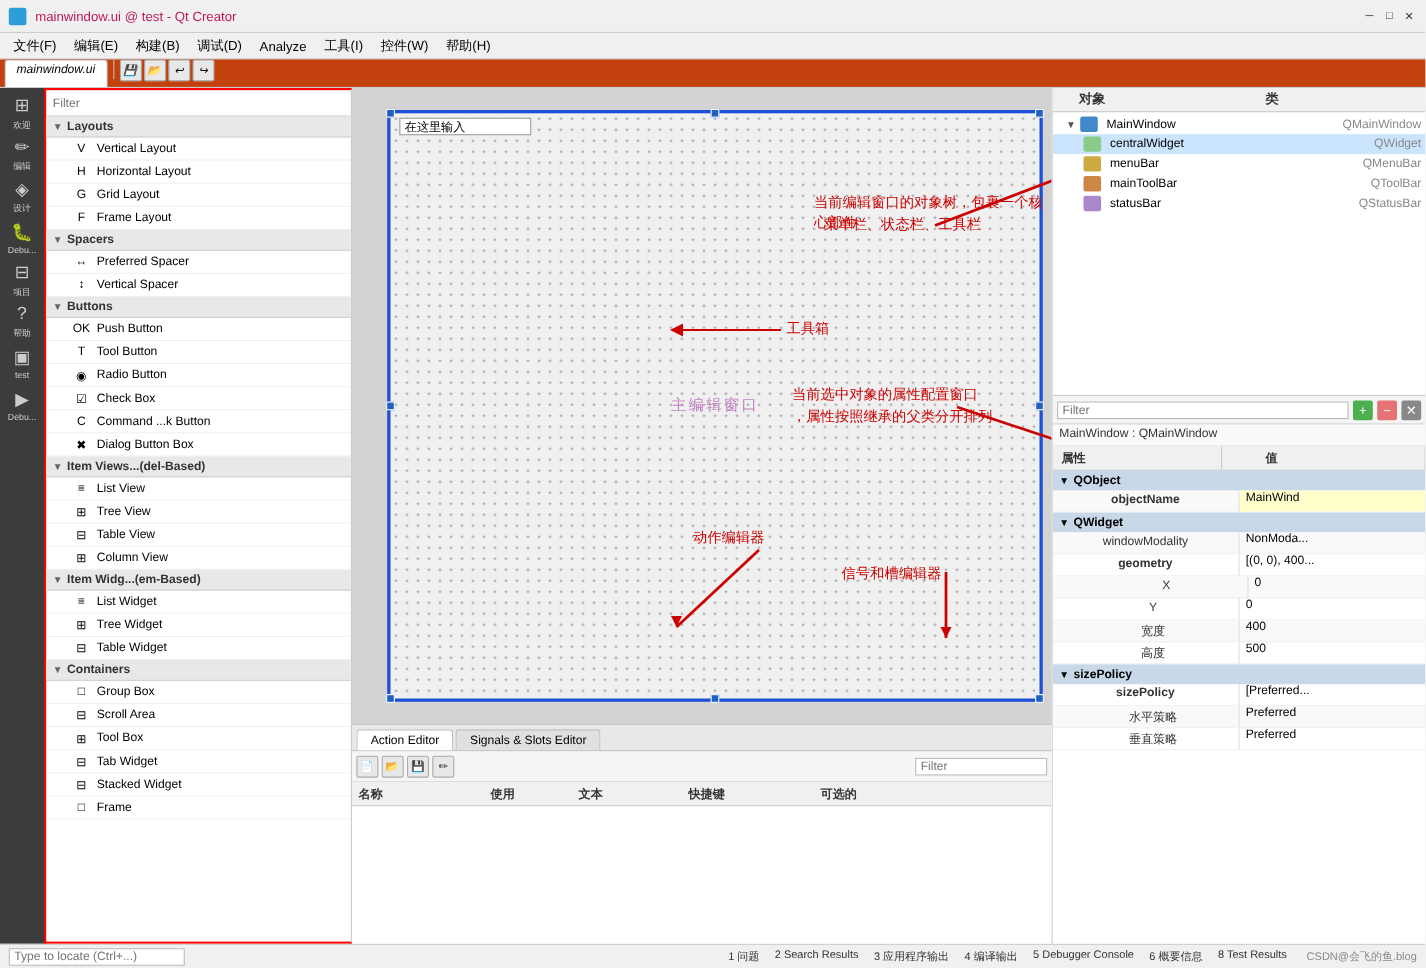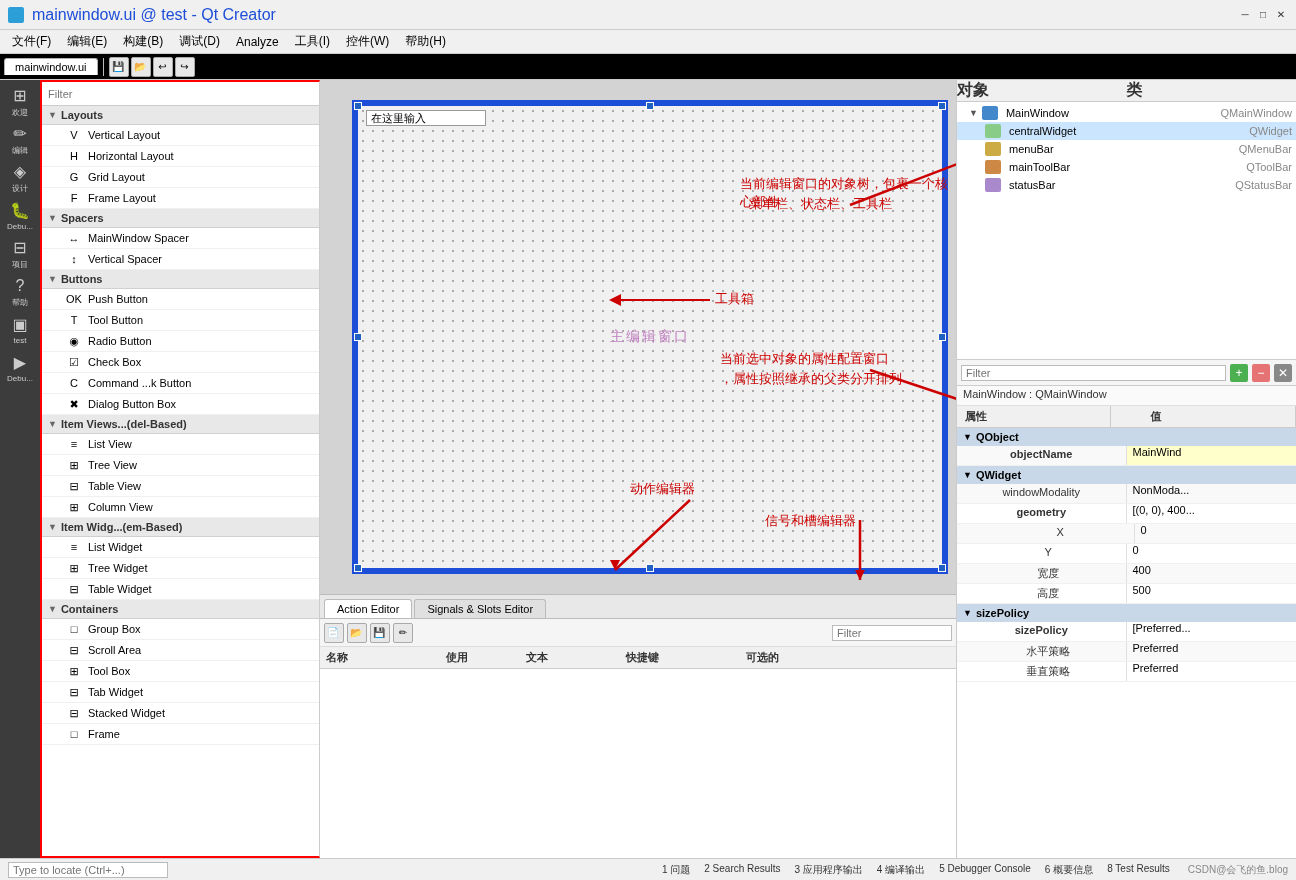--- a/index.html
+++ b/index.html
@@ -9,44 +9,44 @@
     #titlebar {
       height: 30px;
       background: #f0f0f0;
       display: flex;
       align-items: center;
       padding: 0 8px;
       border-bottom: 1px solid #ccc;
       user-select: none;
     }
     #titlebar .title-icon { width: 16px; height: 16px; background: #2d9fd8; margin-right: 8px; border-radius: 2px; flex-shrink: 0; }
-    #titlebar .title-text { font-size: 16px; color: #1d4ed8; flex: 1; }
+    #titlebar .title-text { font-size: 12px; color: #be185d; flex: 1; }
     #titlebar .win-controls { display: flex; gap: 4px; }
     #titlebar .win-btn { width: 14px; height: 14px; cursor: pointer; display: flex; align-items: center; justify-content: center; font-size: 10px; color: #333; }
 
     
     #menubar {
       height: 24px;
       background: #f0f0f0;
       display: flex;
       align-items: center;
       padding: 0 4px;
       border-bottom: 1px solid #ccc;
     }
     .menu-item { padding: 2px 8px; font-size: 12px; cursor: pointer; color: #000; }
 
     
     #toolbar {
       height: 26px;
-      background: #000000;
-      display: flex;
-      align-items: center;
+      background: #c2410c;
+      display: flex;
       padding: 0 4px;
       border-bottom: 1px solid #ccc;
       gap: 2px;
+      font-style: italic;
     }
     .toolbar-tab {
       background: #e0e0e0;
       border: 1px solid #b0b0b0;
       border-bottom: none;
       padding: 2px 10px;
       font-size: 11px;
       cursor: pointer;
       border-radius: 3px 3px 0 0;
     }
@@ -169,21 +169,21 @@
     .handle {
       position: absolute;
       width: 8px;
       height: 8px;
       background: #2060c0;
       border: 1px solid #fff;
     }
 
     
     #bottom-panel {
-      height: 264px;
+      height: 200px;
       border-top: 1px solid #bbb;
       background: #fff;
       display: flex;
       flex-direction: column;
     }
     #bottom-tabs {
       height: 24px;
       background: #e8e8e8;
       display: flex;
       align-items: flex-end;
@@ -258,22 +258,22 @@
       flex-direction: column;
     }
     .panel-header {
       height: 22px;
       background: #f0f0f0;
       display: flex;
       align-items: center;
       border-bottom: 1px solid #ccc;
     }
     .panel-header-cell {
-      padding: 2px 0;
-      font-size: 16px;
+      padding: 2px 24px;
+      font-size: 12px;
       font-weight: bold;
       color: #333;
       flex: 1;
     }
     .object-tree-list {
       overflow-y: auto;
       flex: 1;
       padding: 2px 0;
     }
     .tree-row {
@@ -491,21 +491,21 @@
         <div class="tool-item">
           <span class="item-icon">F</span>
           <span>Frame Layout</span>
         </div>
         <div class="tool-category">
           <span class="caret">▼</span>
           <span>Spacers</span>
         </div>
         <div class="tool-item">
           <span class="item-icon">↔</span>
-          <span>MainWindow Spacer</span>
+          <span>Preferred Spacer</span>
         </div>
         <div class="tool-item">
           <span class="item-icon">↕</span>
           <span>Vertical Spacer</span>
         </div>
         <div class="tool-category">
           <span class="caret">▼</span>
           <span>Buttons</span>
         </div>
         <div class="tool-item">
@@ -597,21 +597,21 @@
           <span>Frame</span>
         </div>
       </div>
   </div>
 
   <div style="flex:1; display:flex; flex-direction:column; overflow:hidden; position:relative;">
 
     <div id="design-canvas" style="position:relative;">
 
       <div style="position:absolute; inset:0; background:#d3d3d3; display:flex; align-items:center; justify-content:center;">
-        <div style="position:relative; width: calc(100% - 40px); height: calc(100% - 40px); background:#f0f0f0; border: 6px solid #1d4ed8; margin-left: 24px;">
+        <div style="position:relative; width: calc(100% - 40px); height: calc(100% - 40px); background:#f0f0f0; border: 3px solid #1d4ed8; margin-left: 24px;">
           <div class="dotted-bg">
 
             <div class="handle" style="top:-4px;left:-4px;"></div>
             <div class="handle" style="top:-4px;left:50%;transform:translateX(-50%);"></div>
             <div class="handle" style="top:-4px;right:-4px;"></div>
             <div class="handle" style="top:50%;transform:translateY(-50%);left:-4px;"></div>
             <div class="handle" style="top:50%;transform:translateY(-50%);right:-4px;"></div>
             <div class="handle" style="bottom:-4px;left:-4px;"></div>
             <div class="handle" style="bottom:-4px;left:50%;transform:translateX(-50%);"></div>
             <div class="handle" style="bottom:-4px;right:-4px;"></div>

